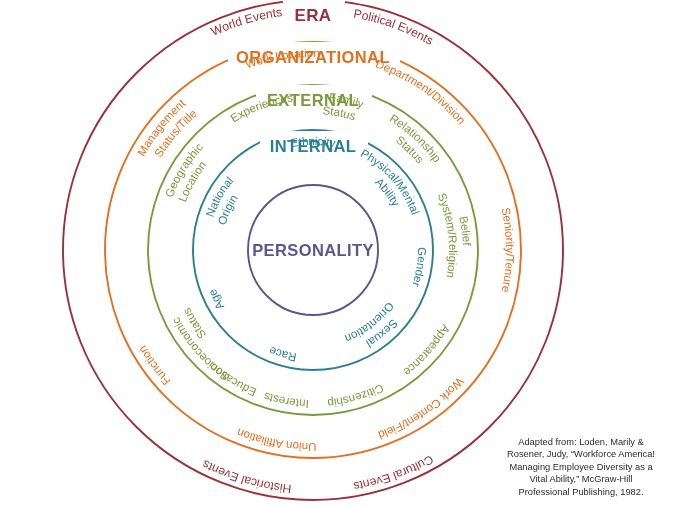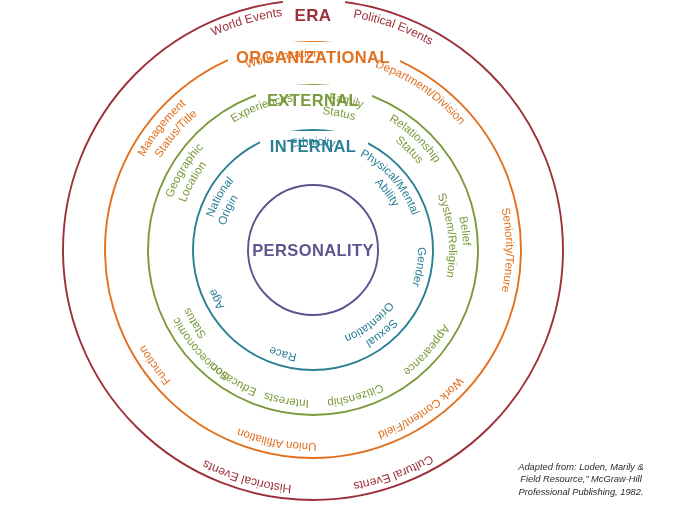--- a/index.html
+++ b/index.html
@@ -8,21 +8,20 @@
     font-family:"Liberation Sans",sans-serif;position:relative;
   }
   #diagram{position:absolute;left:0;top:0;width:675px;height:508px;}
   .ring{fill:none;stroke-width:1.9;}
   .heading{font-weight:bold;letter-spacing:.4px;}
   .spoke{font-weight:normal;}
   .credit{
     position:absolute;right:8px;bottom:10px;width:172px;
     text-align:center;font-size:9.3px;line-height:12.4px;color:#2b2b2b;
     font-family:"Liberation Sans",sans-serif;
-    font-style:italic;
   }
   .credit div{white-space:nowrap;}
 </style>
 </head>
 <body>
 
 <svg id="diagram" viewBox="0 0 675 508" xmlns="http://www.w3.org/2000/svg">
   <defs>
 
     <path id="p-era" d="M 313,250 m -250,0 a 250,250 0 1,1 500,0" fill="none"></path>
@@ -179,15 +178,17 @@
       <textPath href="#a-int-2" startOffset="64.5%" text-anchor="middle">Orientation</textPath>
     </text>
     <text>
       <textPath href="#a-int-1" startOffset="79.5%" text-anchor="middle">Race</textPath>
     </text>
   </g>
 </svg>
 
 <div class="credit">
   <div>Adapted from: Loden, Marily &amp;</div>
-  <div>Field Resource,” McGraw-Hill</div>
+  <div>Rosener, Judy, “Workforce America!</div>
+  <div>Managing Employee Diversity as a</div>
+  <div>Vital Ability,” McGraw-Hill</div>
   <div>Professional Publishing, 1982.</div>
 </div>
 
 </body></html>

